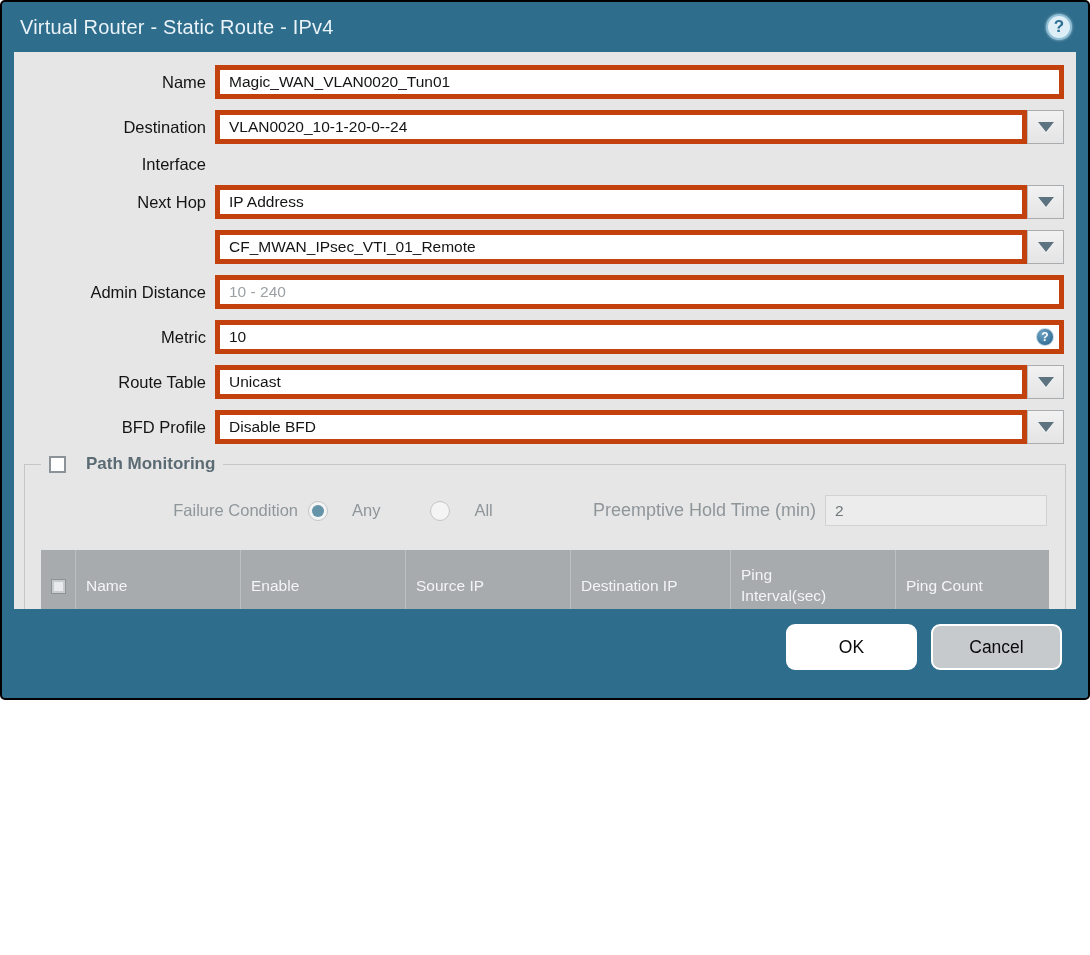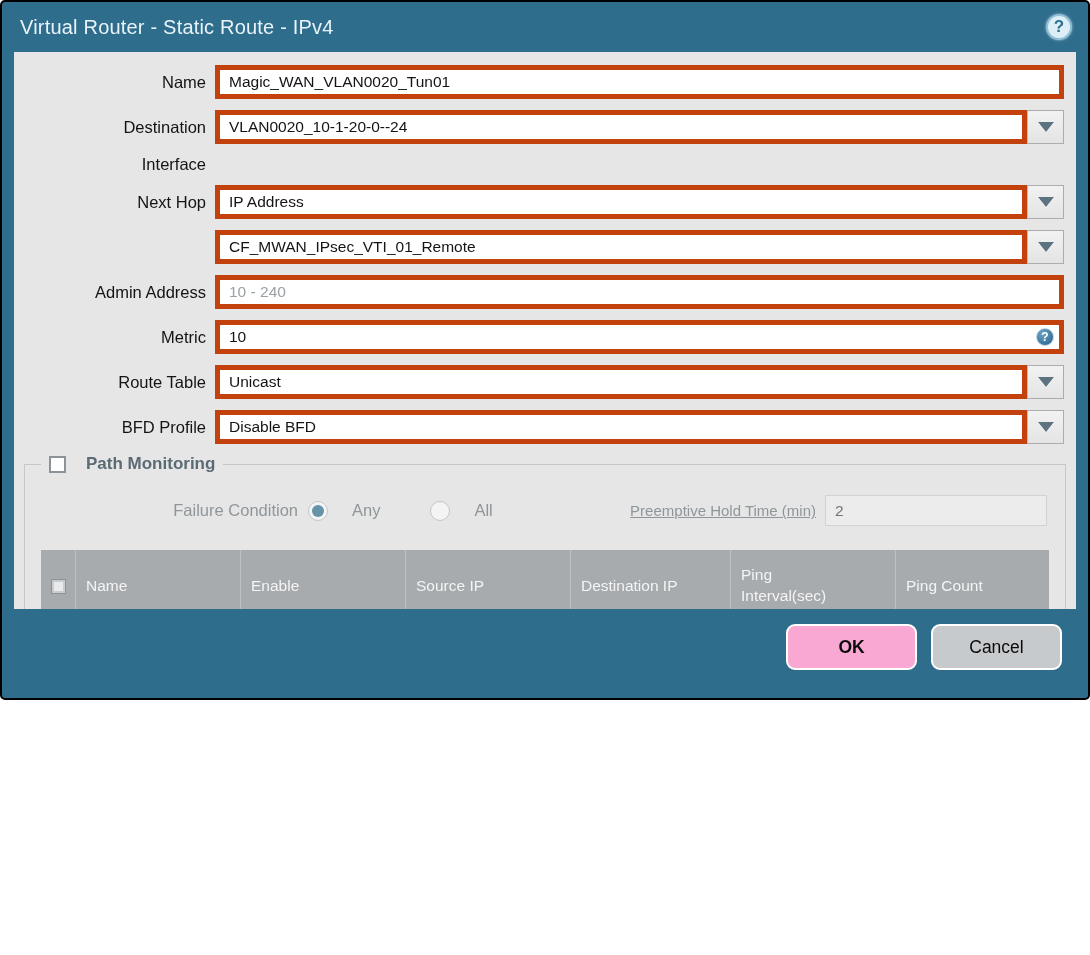--- a/index.html
+++ b/index.html
@@ -114,21 +114,21 @@
     background:#f4f4f4; border:1px solid #c2c6c9;
     display:inline-flex; align-items:center; justify-content:center;
     cursor:pointer;
   }
   .radio.selected::after {
     content:""; width:12px; height:12px; border-radius:50%;
     background:#6593a8;
   }
   .radio-lbl { font-size:16.5px; color:#8f969a; margin-right:26px; }
   .preemptive { margin-left:auto; display:flex; align-items:center; }
-  .preemptive .plbl { font-size:15px; color:#8f969a; padding-right:9px;text-decoration:underline; }
+  .preemptive .plbl { font-size:18px; color:#8f969a; padding-right:9px; }
   .preemptive input {
     width:222px; height:31px;
     border:1px solid #d2d2d2; background:#ececec;
     font-family:"Liberation Sans", sans-serif;
     font-size:15.5px; color:#6f7679; padding:0 9px; outline:none;
   }
 
   
   .pm-table { margin:24px 16px 0 16px; }
   .pm-thead {
@@ -182,21 +182,21 @@
   }
   .btn {
     min-width:131px; height:46px;
     border-radius:9px;
     border:2px solid #fff;
     font-family:"Liberation Sans", sans-serif;
     font-size:17.5px; color:#0a0a0a;
     display:flex; align-items:center; justify-content:center;
     cursor:pointer;
   }
-  .btn-ok { background:#f9a8d4;font-weight:bold; }
+  .btn-ok { background:#ffffff; }
   .btn-cancel { background:#c7cacd; }
 </style>
 </head>
 <body>
 
 <div class="dialog">
 
   <div class="titlebar">
     <span class="title">Virtual Router - Static Route - IPv4</span>
     <span class="help-circle">?</span>
@@ -239,21 +239,21 @@
       <span class="lbl"></span>
       <span class="fieldwrap">
         <input type="text" value="CF_MWAN_IPsec_VTI_01_Remote" style="">
         <span class="dd-btn">
           <span class="dd-tri"></span>
         </span>
       </span>
     </div>
 
     <div class="row">
-      <span class="lbl">Admin Address</span>
+      <span class="lbl">Admin Distance</span>
       <span class="fieldwrap">
         <input type="text" placeholder="10 - 240" style="">
       </span>
     </div>
 
     <div class="row">
       <span class="lbl">Metric</span>
       <span class="fieldwrap">
         <input type="text" value="10" style="">
         <span class="metric-help inline-right">?</span>

